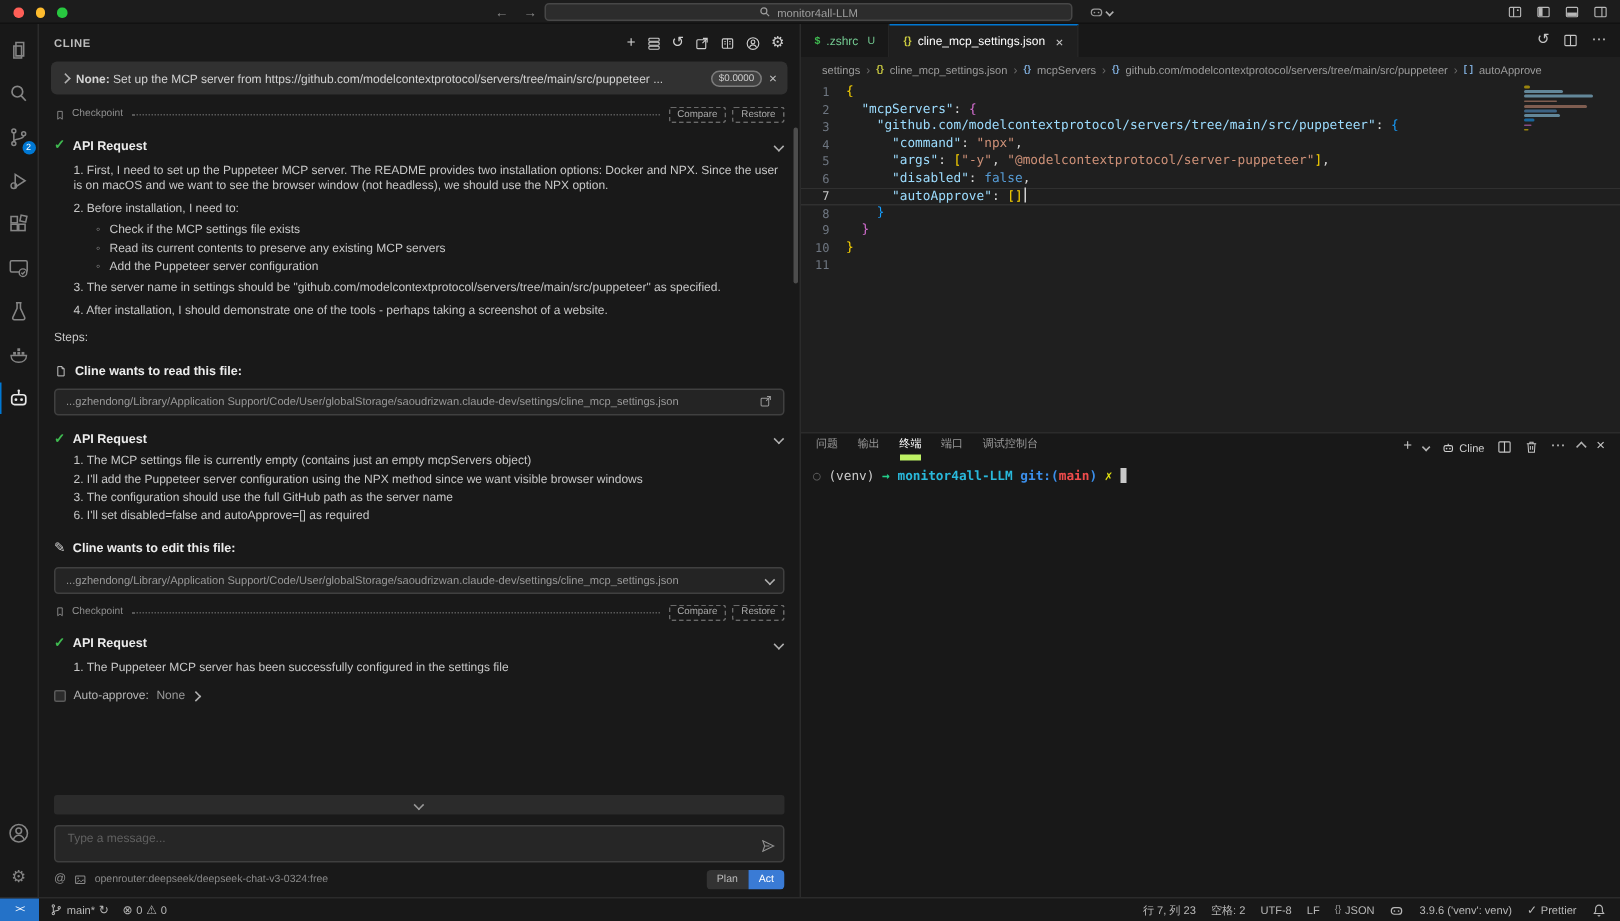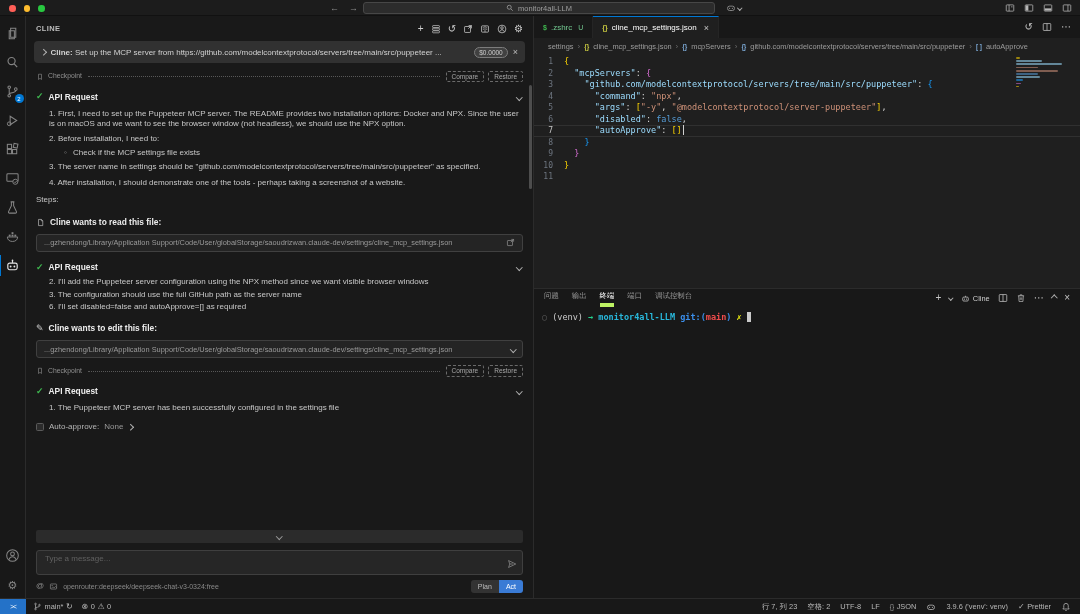--- a/index.html
+++ b/index.html
@@ -291,21 +291,21 @@
               <circle cx="8" cy="6.3" r="2" fill="none" stroke="#cfcfcf" stroke-width="1.2"></circle>
               <path d="M4.2 12.4c.8-2 2.1-3 3.8-3s3 1 3.8 3" fill="none" stroke="#cfcfcf" stroke-width="1.2"></path>
             </svg>
         </span>
         <span class="tglyph">⚙</span>
       </div>
     </div>
 
     <div class="task-card">
       <span class="chev right"></span>
-      <span class="task-text"><b>Cline:</b> <span>Set up the MCP server from https://github.com/modelcontextprotocol/servers/tree/main/src/puppeteer ...</span></span>
+      <span class="task-text"><b>None:</b> <span>Set up the MCP server from https://github.com/modelcontextprotocol/servers/tree/main/src/puppeteer ...</span></span>
       <span class="task-cost">$0.0000</span>
       <span style="color:#bdbdbd;font-size:9px">×</span>
     </div>
 
     <div class="chat">
 
       <div class="checkpoint">
         <svg width="8" height="8" viewBox="0 0 16 16">
             <path d="M5 2.5h6V13l-3-2.4L5 13z" fill="none" stroke="#8f8f8f" stroke-width="1.2"></path>
           </svg>
@@ -316,20 +316,22 @@
       </div>
 
       <div class="api">
         <span class="check">✓</span>
         <span class="t">API Request</span>
         <span class="chev down"></span>
       </div>
       <div class="oli">1. First, I need to set up the Puppeteer MCP server. The README provides two installation options: Docker and NPX. Since the user is on macOS and we want to see the browser window (not headless), we should use the NPX option.</div>
       <div class="oli">2. Before installation, I need to:</div>
       <div class="sub">Check if the MCP settings file exists</div>
+      <div class="sub">Read its current contents to preserve any existing MCP servers</div>
+      <div class="sub">Add the Puppeteer server configuration</div>
       <div class="oli">3. The server name in settings should be "github.com/modelcontextprotocol/servers/tree/main/src/puppeteer" as specified.</div>
       <div class="oli">4. After installation, I should demonstrate one of the tools - perhaps taking a screenshot of a website.</div>
       <div class="steps-label">Steps:</div>
 
       <div class="file-ask">
         <svg width="9" height="9" viewBox="0 0 16 16">
             <path d="M4.5 2.5h5L12 5v8.5H4.5z M9.5 2.5V5H12" fill="none" stroke="#cfcfcf" stroke-width="1.1"></path>
           </svg>
         <span>Cline wants to read this file:</span>
       </div>
@@ -339,20 +341,21 @@
             <rect x="2.5" y="4.5" width="9" height="9" rx="1" fill="none" stroke="#9a9a9a" stroke-width="1.2"></rect>
             <path d="M9.5 2.5h4V6.5 M13.5 2.5l-5 5" fill="none" stroke="#9a9a9a" stroke-width="1.2"></path>
           </svg>
       </div>
 
       <div class="api">
         <span class="check">✓</span>
         <span class="t">API Request</span>
         <span class="chev down"></span>
       </div>
+      <div class="oli" style="margin:1px 0">1. The MCP settings file is currently empty (contains just an empty mcpServers object)</div>
       <div class="oli" style="margin:1px 0">2. I'll add the Puppeteer server configuration using the NPX method since we want visible browser windows</div>
       <div class="oli" style="margin:1px 0">3. The configuration should use the full GitHub path as the server name</div>
       <div class="oli" style="margin:1px 0">6. I'll set disabled=false and autoApprove=[] as required</div>
 
       <div class="file-ask">
         <span class="pencil">✎</span>
         <span>Cline wants to edit this file:</span>
       </div>
       <div class="path-box">
         <span class="grow">...gzhendong/Library/Application Support/Code/User/globalStorage/saoudrizwan.claude-dev/settings/cline_mcp_settings.json</span>

